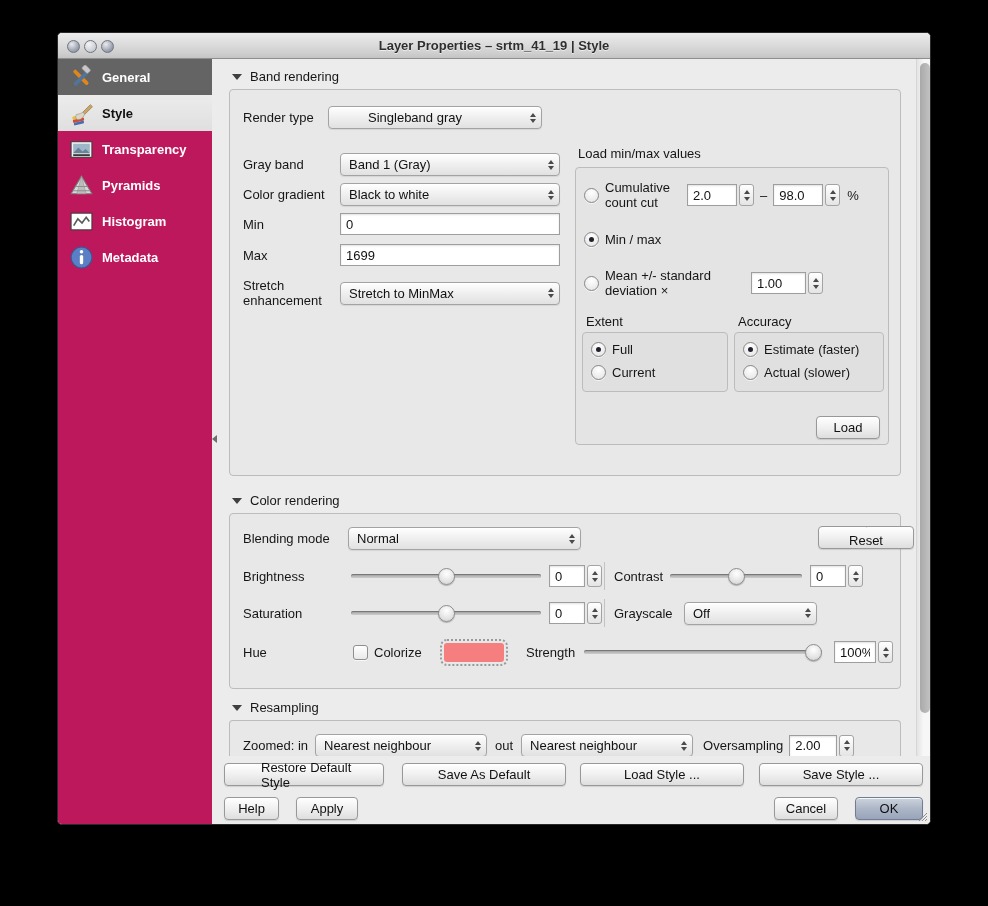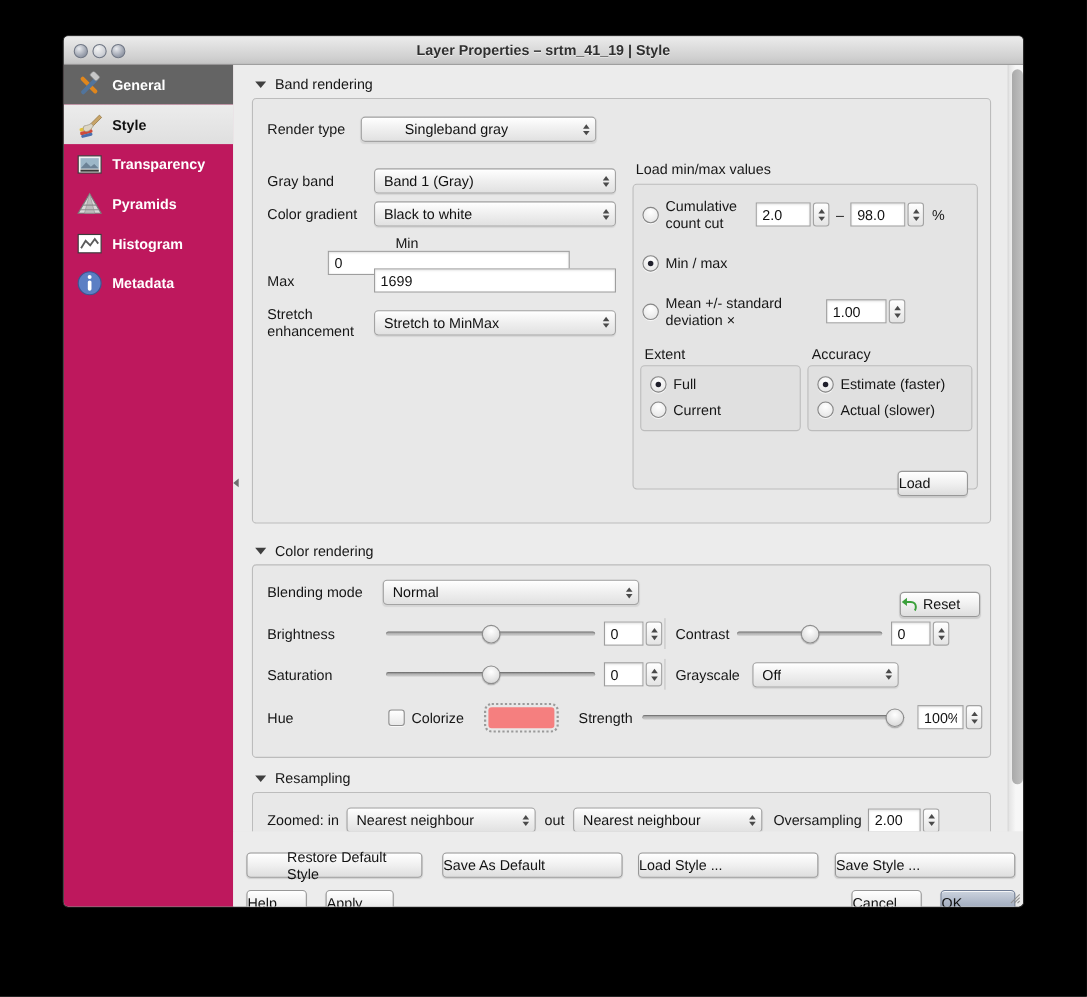--- a/index.html
+++ b/index.html
@@ -63,21 +63,21 @@
                    border:1px solid #8d8d8d; box-shadow:0 1px 1px rgba(0,0,0,.25); }
   .thumb.at-center { left:50%; } .thumb.at-right { left:calc(100% - 9px); }
   .radio { width:15px; height:15px; border-radius:50%; border:1px solid #878787; position:relative; flex:none;
            background:radial-gradient(circle at 50% 28%, #ffffff, #e2e2e2); box-shadow:0 1px 0 rgba(255,255,255,.7); }
   .radio.sel::after { content:""; position:absolute; left:4px; top:4px; width:5px; height:5px; border-radius:50%; background:#20202c; }
   .checkbox { width:15px; height:15px; border-radius:3px; border:1px solid #8f8f8f; flex:none;
               background:linear-gradient(#ffffff,#e9e9e9); box-shadow:0 1px 0 rgba(255,255,255,.7); }
   .btn { position:absolute; height:23px; border:1px solid #989898; border-radius:4px; font-size:13px; color:#111;
          background:linear-gradient(#ffffff,#f0f0f0 50%,#dedede);
          box-shadow:inset 0 1px 0 rgba(255,255,255,.8), 0 1px 1px rgba(0,0,0,.12);
-         display:flex; align-items:center; gap:5px;margin-top:12px; }
+         display:flex; align-items:center; justify-content:center; gap:5px; }
   .btn.default { background:linear-gradient(#ccd3de,#aab4c5 55%,#99a5ba); border-color:#707d95; }
   .swatch { width:60px; height:19px; border-radius:3px; background:#f57f7f; outline:2px dotted #9a9a9a; outline-offset:2px; }
   .vdivider { position:absolute; width:1px; background:#c3c3c3; }
   #splitgrip { position:absolute; left:0; top:376px; width:0; height:0;
                border-top:4px solid transparent; border-bottom:4px solid transparent; border-right:5px solid #6e6e6e; z-index:6; }
   #resizegrip { position:absolute; right:2px; bottom:2px; }
 </style>
 </head>
 <body>
 
@@ -178,21 +178,21 @@
           <div class="row" style="left:13px; top:93px; width:330px;">
             <span class="lbl" style="width:97px;">Color gradient</span>
             <div class="popup" style="width:220px;">
               <span class="popval">Black to white</span>
               <span class="arrows">
                   <span class="tri-up"></span>
                   <span class="tri-down"></span>
                 </span>
             </div>
           </div>
-          <div class="row" style="left:13px; top:123px; width:330px;flex-direction:column;">
+          <div class="row" style="left:13px; top:123px; width:330px;">
             <span class="lbl" style="width:97px;">Min</span>
             <input class="tfield" style="width: 220px;" value="0">
           </div>
           <div class="row" style="left:13px; top:154px; width:330px;">
             <span class="lbl" style="width:97px;">Max</span>
             <input class="tfield" style="width: 220px;" value="1699">
           </div>
           <div class="row" style="left:13px; top:188px; width:330px;">
             <span class="lbl" style="width:97px;">Stretch enhancement</span>
             <div class="popup" style="width:220px;">
@@ -274,21 +274,21 @@
           <div class="row" style="left:13px; top:13px; width:660px;">
             <span class="lbl" style="width:105px;">Blending mode</span>
             <div class="popup" style="width:233px;">
               <span class="popval">Normal</span>
               <span class="arrows">
                   <span class="tri-up"></span>
                   <span class="tri-down"></span>
                 </span>
             </div>
           </div>
-          <div class="btn" style="left:588px; top:12px; width:73px;">
+          <div class="btn" style="left:588px; top:12px; width:96px;flex-direction:column;">
             <svg width="15" height="13" viewBox="0 0 15 13">
               <path d="M5.5 0.5 L0.8 4.2 L5.5 7.8 Z" fill="#3aa03a"></path>
               <path d="M4 4.2 H9 C12 4.2 13.6 6.4 13.6 8.8 C13.6 10.3 13.1 11.4 12.6 12" fill="none" stroke="#3aa03a" stroke-width="1.8"></path>
             </svg>
             <span>Reset</span>
           </div>
 
           <div class="row" style="left:13px; top:50px; width:660px; height:24px;">
             <span class="lbl" style="width:108px;">Brightness</span>
             <div class="slider" style="width:190px;">

